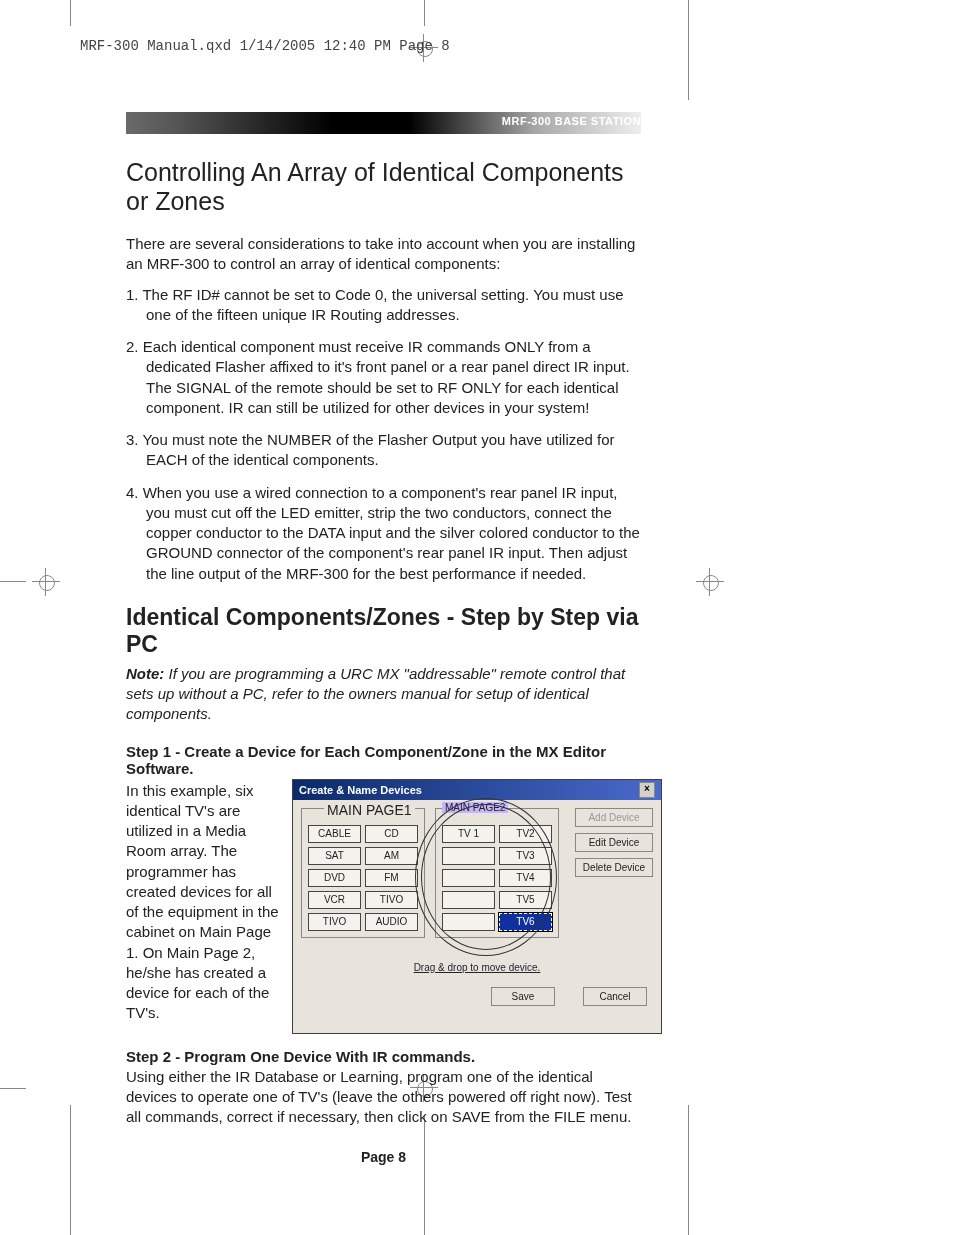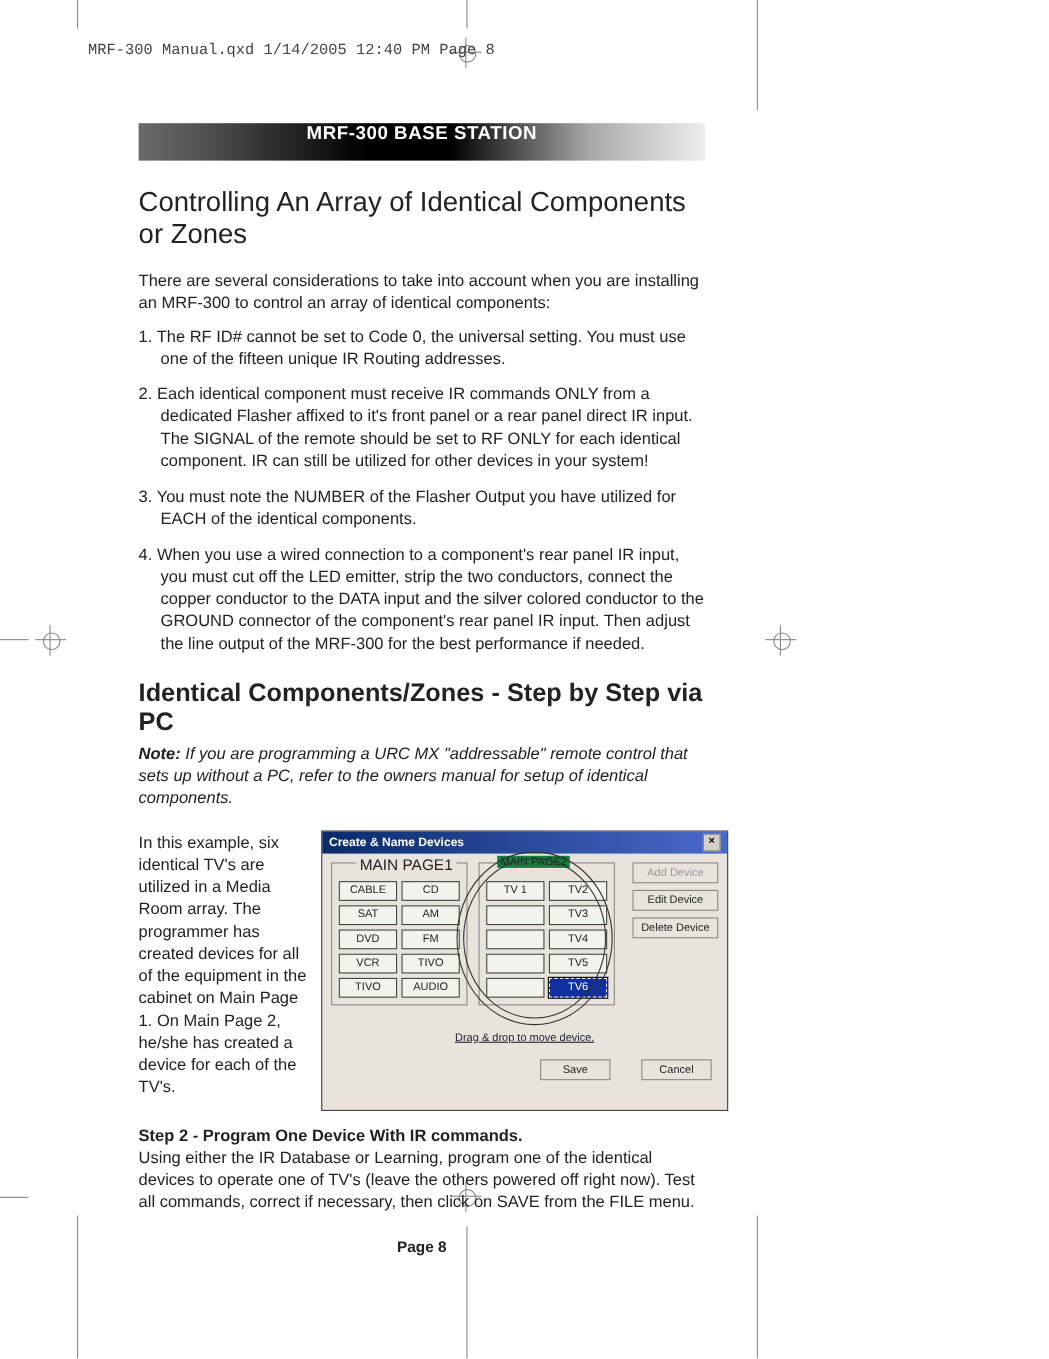--- a/index.html
+++ b/index.html
@@ -45,29 +45,29 @@
     font-size: 14px;
     color: #444;
   }
   .content {
     position: absolute;
     top: 112px;
     left: 126px;
     width: 515px;
   }
   .section-bar {
-    height: 34px;
+    height: 22px;
     width: 100%;
     background: linear-gradient(to right, #6a6a6a 0%, #555 10%, #000 40%, #000 55%, #aaa 80%, #eee 100%);
     color: #fff;
     font-family: Arial, Helvetica, sans-serif;
-    font-size: 17px;
+    font-size: 11px;
     font-weight: bold;
     letter-spacing: 0.5px;
-    text-align: center;
+    text-align: right;
     line-height: 18px;
   }
   h1 {
     font-family: "Gill Sans", "Gill Sans MT", "Trebuchet MS", Helvetica, sans-serif;
     font-weight: 400;
     font-size: 25px;
     margin: 24px 0 18px 0;
     color: #222;
   }
   h2 {
@@ -269,20 +269,21 @@
     <li>3.  You must note the NUMBER of the Flasher Output you have utilized for EACH of the identical components.</li>
     <li>4.  When you use a wired connection to a component's rear panel IR input, you must cut off the LED emitter, strip the two conductors, connect the copper conductor to the DATA input and the silver colored conductor to the GROUND connector of the component's rear panel IR input.  Then adjust the line output of the MRF-300 for the best performance if needed.</li>
   </ol>
 
   <h2>Identical Components/Zones - Step by Step via PC</h2>
 
   <p class="note">
     <b>Note:</b><span>  If you are programming a URC MX "addressable" remote control that sets up without a PC, refer to the owners manual for setup of identical components.</span>
   </p>
 
+  <div class="step-title"><span>Step 1 - Create a Device for Each Component/Zone in the MX Editor Software</span>.</div>
 
   <div class="step1-wrap">
     <div class="step1-text">
       <p>In this example, six identical TV's are utilized in a Media Room array. The programmer has created devices for all of the equipment in the cabinet on Main Page 1. On Main Page 2, he/she has created a device for each of the TV's.</p>
     </div>
 
     <div class="dialog">
       <div class="dlg-title">
         <span>Create &amp; Name Devices</span>
         <span class="dlg-close">×</span>
@@ -300,21 +301,21 @@
               <div class="dev">DVD</div>
               <div class="dev">FM</div>
               <div class="dev">VCR</div>
               <div class="dev">TIVO</div>
               <div class="dev">TIVO</div>
               <div class="dev">AUDIO</div>
             </div>
           </div>
 
           <div class="page-group">
-            <span class="legend" style="position:absolute;top:-7px;left:16px;background:#15803d;padding:0 3px;font-size:10px;">MAIN PAGE2</span>
+            <span class="legend" style="position:absolute;top:-7px;left:6px;background:#c4b5fd;padding:0 3px;font-size:10px;">MAIN PAGE2</span>
             <div class="dev-grid">
               <div class="dev">TV 1</div>
               <div class="dev">TV2</div>
               <div class="dev empty"></div>
               <div class="dev">TV3</div>
               <div class="dev empty"></div>
               <div class="dev">TV4</div>
               <div class="dev empty"></div>
               <div class="dev">TV5</div>
               <div class="dev empty"></div>

